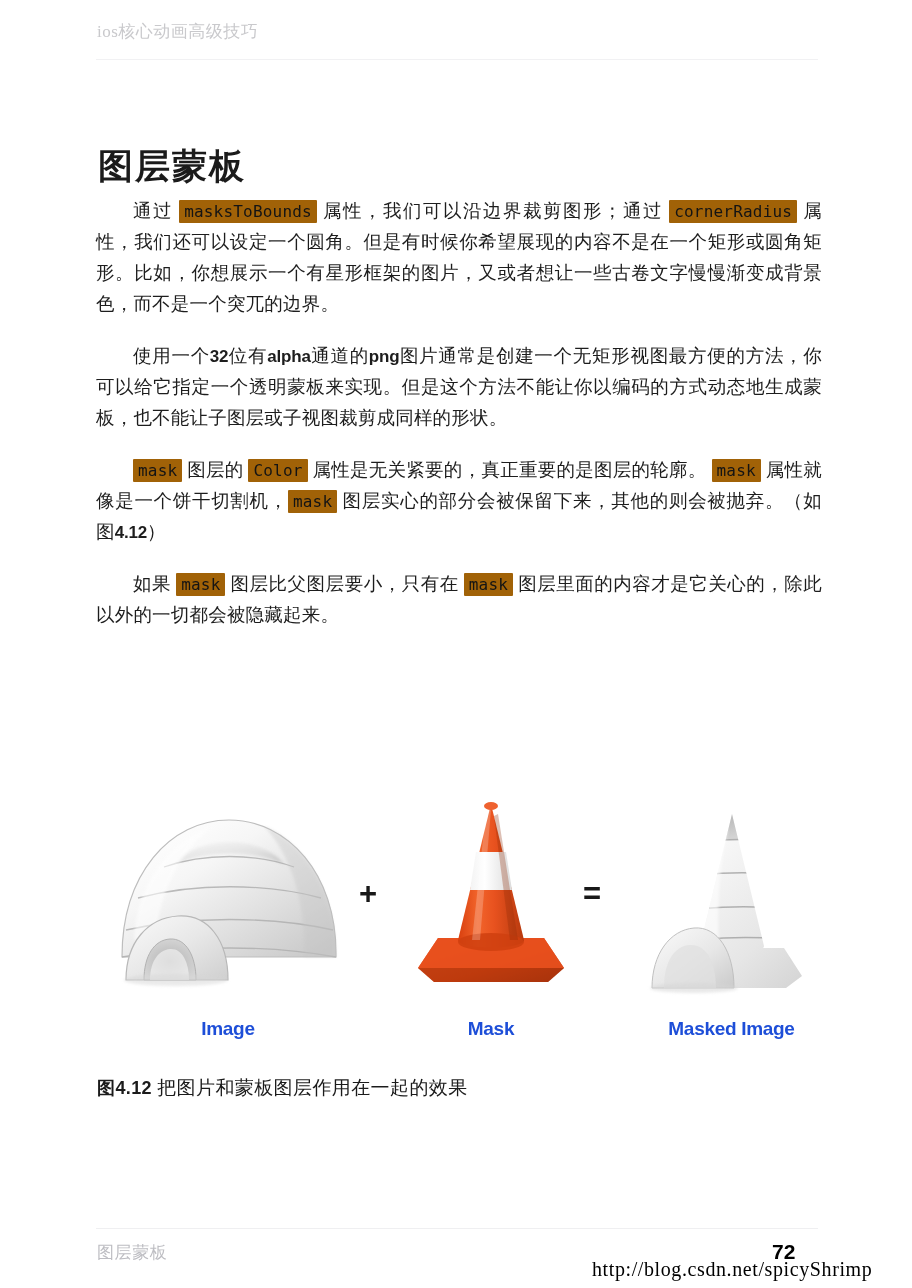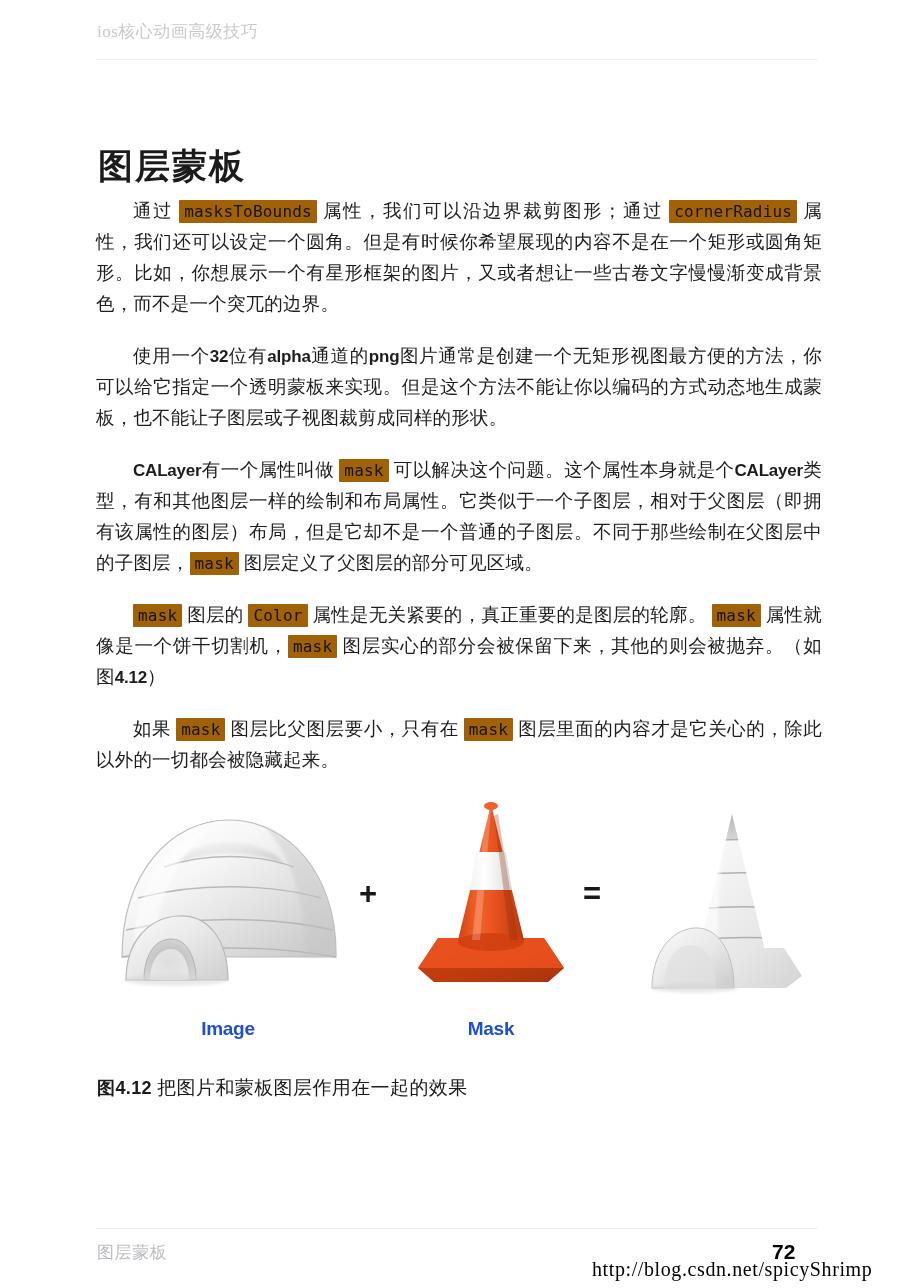--- a/index.html
+++ b/index.html
@@ -219,21 +219,20 @@
   <div class="rule-top"></div>
 
   <h1 class="chapter-title">图层蒙板</h1>
 
   <div class="body-col">
 
     <p class="para"><span>通过 </span><code class="inline">masksToBounds</code><span> 属性，我们可以沿边界裁剪图形；通过 </span><code class="inline">cornerRadius</code><span> 属性，我们还可以设定一个圆角。但是有时候你希望展现的内容不是在一个矩形或圆角矩形。比如，你想展示一个有星形框架的图片，又或者想让一些古卷文字慢慢渐变成背景色，而不是一个突兀的边界。</span></p>
 
     <p class="para"><span>使用一个</span><span class="latin">32</span><span>位有</span><span class="latin">alpha</span><span>通道的</span><span class="latin">png</span><span>图片通常是创建一个无矩形视图最方便的方法，你可以给它指定一个透明蒙板来实现。但是这个方法不能让你以编码的方式动态地生成蒙板，也不能让子图层或子视图裁剪成同样的形状。</span></p>
 
-    <p class="para"><span class="latin">CALayer</span><span>有一个属性叫做 </span><code class="inline">mask</code><span> 可以解决这个问题。这个属性本身就是个</span><span class="latin">CALayer</span><span>类型，有和其他图层一样的绘制和布局属性。它类似于一个子图层，相对于父图层（即拥有该属性的图层）布局，但是它却不是一个普通的子图层。不同于那些绘制在父图层中的子图层，</span><code class="inline">mask</code><span> 图层定义了父图层的部分可见区域。</span></p>
 
     <p class="para"><code class="inline">mask</code><span> 图层的 </span><code class="inline">Color</code><span> 属性是无关紧要的，真正重要的是图层的轮廓。 </span><code class="inline">mask</code><span> 属性就像是一个饼干切割机，</span><code class="inline">mask</code><span> 图层实心的部分会被保留下来，其他的则会被抛弃。（如图</span><span class="latin">4.12</span><span>）</span></p>
 
     <p class="para"><span>如果 </span><code class="inline">mask</code><span> 图层比父图层要小，只有在 </span><code class="inline">mask</code><span> 图层里面的内容才是它关心的，除此以外的一切都会被隐藏起来。</span></p>
 
   </div>
 
   <div class="figure">
     <div class="fig-row">
 
@@ -379,20 +378,21 @@
           <path d="M40 198 C40 172 50 156 66 155 C82 154 92 172 92 198 Z" fill="#e0e0e0" opacity="0.75"></path>
           <ellipse cx="70" cy="198" rx="44" ry="5" fill="#d6d6d6" opacity="0.55" filter="url(#softShade2)"></ellipse>
         </svg>
       </div>
 
     </div>
 
     <div class="fig-labels">
       <div class="fig-label lbl-image">Image</div>
       <div class="fig-label lbl-mask">Mask</div>
+      <div class="fig-label lbl-out">Masked Image</div>
     </div>
   </div>
 
   <div class="caption"><span class="fignum">图4.12</span><span> 把图片和蒙板图层作用在一起的效果</span></div>
 
   <div class="rule-bottom"></div>
   <div class="footer-left">图层蒙板</div>
   <div class="page-number">72</div>
   <div class="watermark">http://blog.csdn.net/spicyShrimp</div>
 

